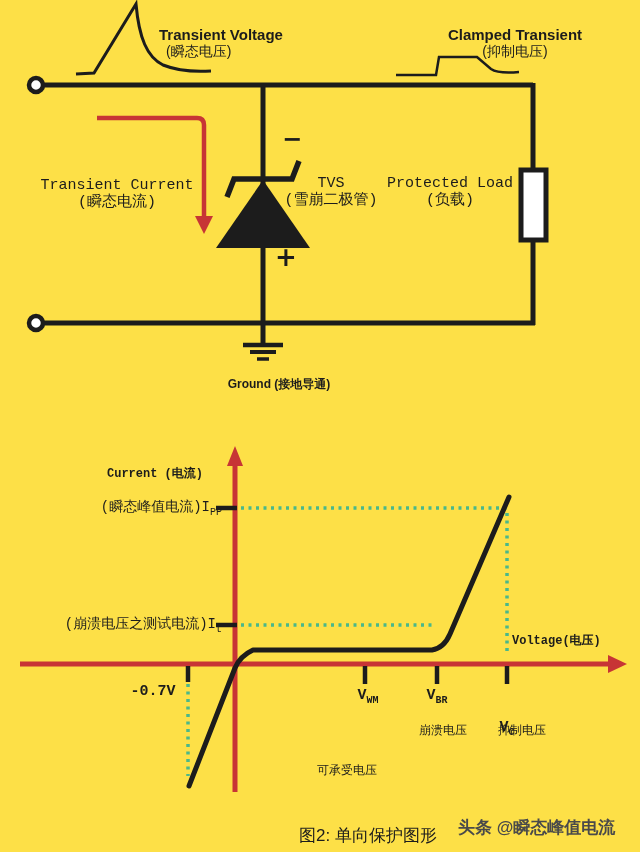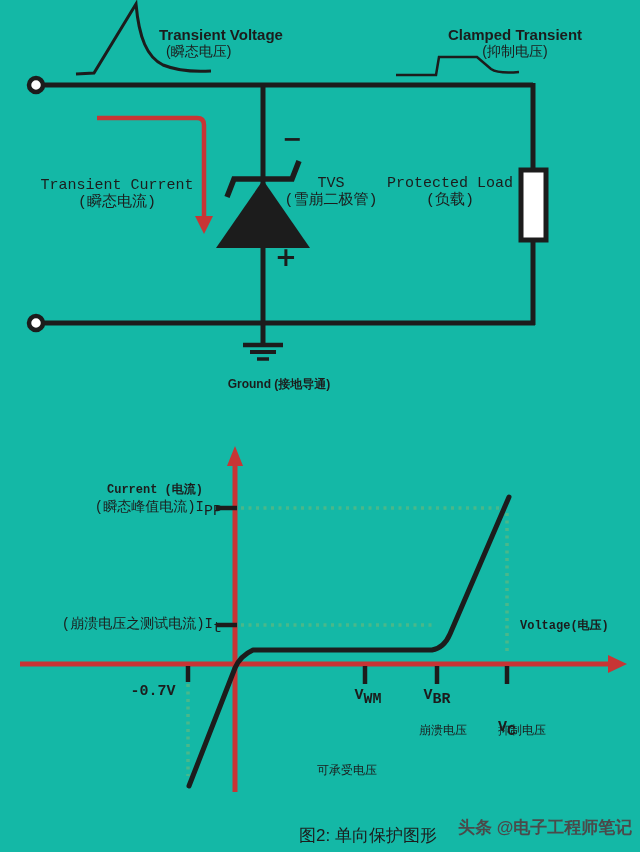--- a/index.html
+++ b/index.html
@@ -3,31 +3,31 @@
 <meta charset="utf-8">
 <style>
   :root{
     --black:#1c1c1c;
     --red:#c73535;
     --green:#4ab88a;
     --gray:#4a4a4a;
   }
   html,body{margin:0;padding:0;background:#ffffff;}
   .canvas{
-    position:relative;width:640px;height:852px;background:#14b8a6;
+    position:relative;width:640px;height:852px;background:#fde047;
     overflow:hidden;font-family:"Liberation Sans",sans-serif;color:var(--black);
   }
   svg{position:absolute;left:0;top:0;}
   .lbl{position:absolute;white-space:nowrap;line-height:1.12;}
   .center{transform:translateX(-50%);text-align:center;}
   .rightal{text-align:right;}
   .mono{font-family:"Liberation Mono","DejaVu Sans Mono",monospace;}
   .b{font-weight:bold;}
   .s15{font-size:15px;} .s14{font-size:14px;} .s16{font-size:12px;} .s17{font-size:17px;}
-  sub{font-size:15px;line-height:0;}
+  sub{font-size:10px;line-height:0;}
   .sign{font-weight:bold;font-family:"DejaVu Sans",sans-serif;}
   .watermark{color:var(--gray);font-weight:bold;}
 </style>
 </head>
 <body>
 
 <div class="canvas">
 
   <svg width="640" height="852" viewBox="0 0 640 852">
 
@@ -111,45 +111,45 @@
     <div>TVS</div>
     <div>(雪崩二极管)</div>
   </div>
 
   <div class="lbl sign" style="left:282px;top:126px;font-size:24px;">−</div>
   <div class="lbl sign" style="left:275px;top:243px;font-size:26px;">+</div>
 
   <div class="lbl center b s16" style="left:279px;top:378px;">Ground (接地导通)</div>
 
 
-  <div class="lbl center mono b s16" style="left:155px;top:484px;">Current (电流)</div>
+  <div class="lbl center mono b s16" style="left:155px;top:468px;">Current (电流)</div>
 
   <div class="lbl rightal mono s14" style="right:418px;top:500px;">
     <span>(瞬态峰值电流)I</span><sub>PP</sub>
   </div>
 
   <div class="lbl rightal mono s14" style="right:418px;top:617px;">
     <span>(崩溃电压之测试电流)I</span><sub>t</sub>
   </div>
 
-  <div class="lbl mono b s16" style="left:512px;top:620px;margin-left:8px;">Voltage(电压)</div>
+  <div class="lbl mono b s16" style="left:512px;top:635px;">Voltage(电压)</div>
 
   <div class="lbl center mono b s15" style="left:153px;top:684px;">-0.7V</div>
 
   <div class="lbl center mono b s15" style="left:368px;top:688px;">
     <span>V</span><sub>WM</sub>
   </div>
   <div class="lbl center mono b s15" style="left:437px;top:688px;">
     <span>V</span><sub>BR</sub>
   </div>
   <div class="lbl center mono b s15" style="left:507px;top:720px;">
     <span>V</span><sub>C</sub>
   </div>
 
   <div class="lbl center s16" style="left:347px;top:724px;margin-top:40px;">可承受电压</div>
   <div class="lbl center s16" style="left:443px;top:724px;">崩溃电压</div>
   <div class="lbl center s16" style="left:522px;top:724px;">抑制电压</div>
 
   <div class="lbl center s17" style="left:368px;top:826px;">图2: 单向保护图形</div>
 
-  <div class="lbl watermark s17" style="left:458px;top:818px;">头条 @电子工程师笔记</div>
+  <div class="lbl watermark s17" style="left:458px;top:818px;">头条 @瞬态峰值电流</div>
 
 </div>
 
 </body></html>

